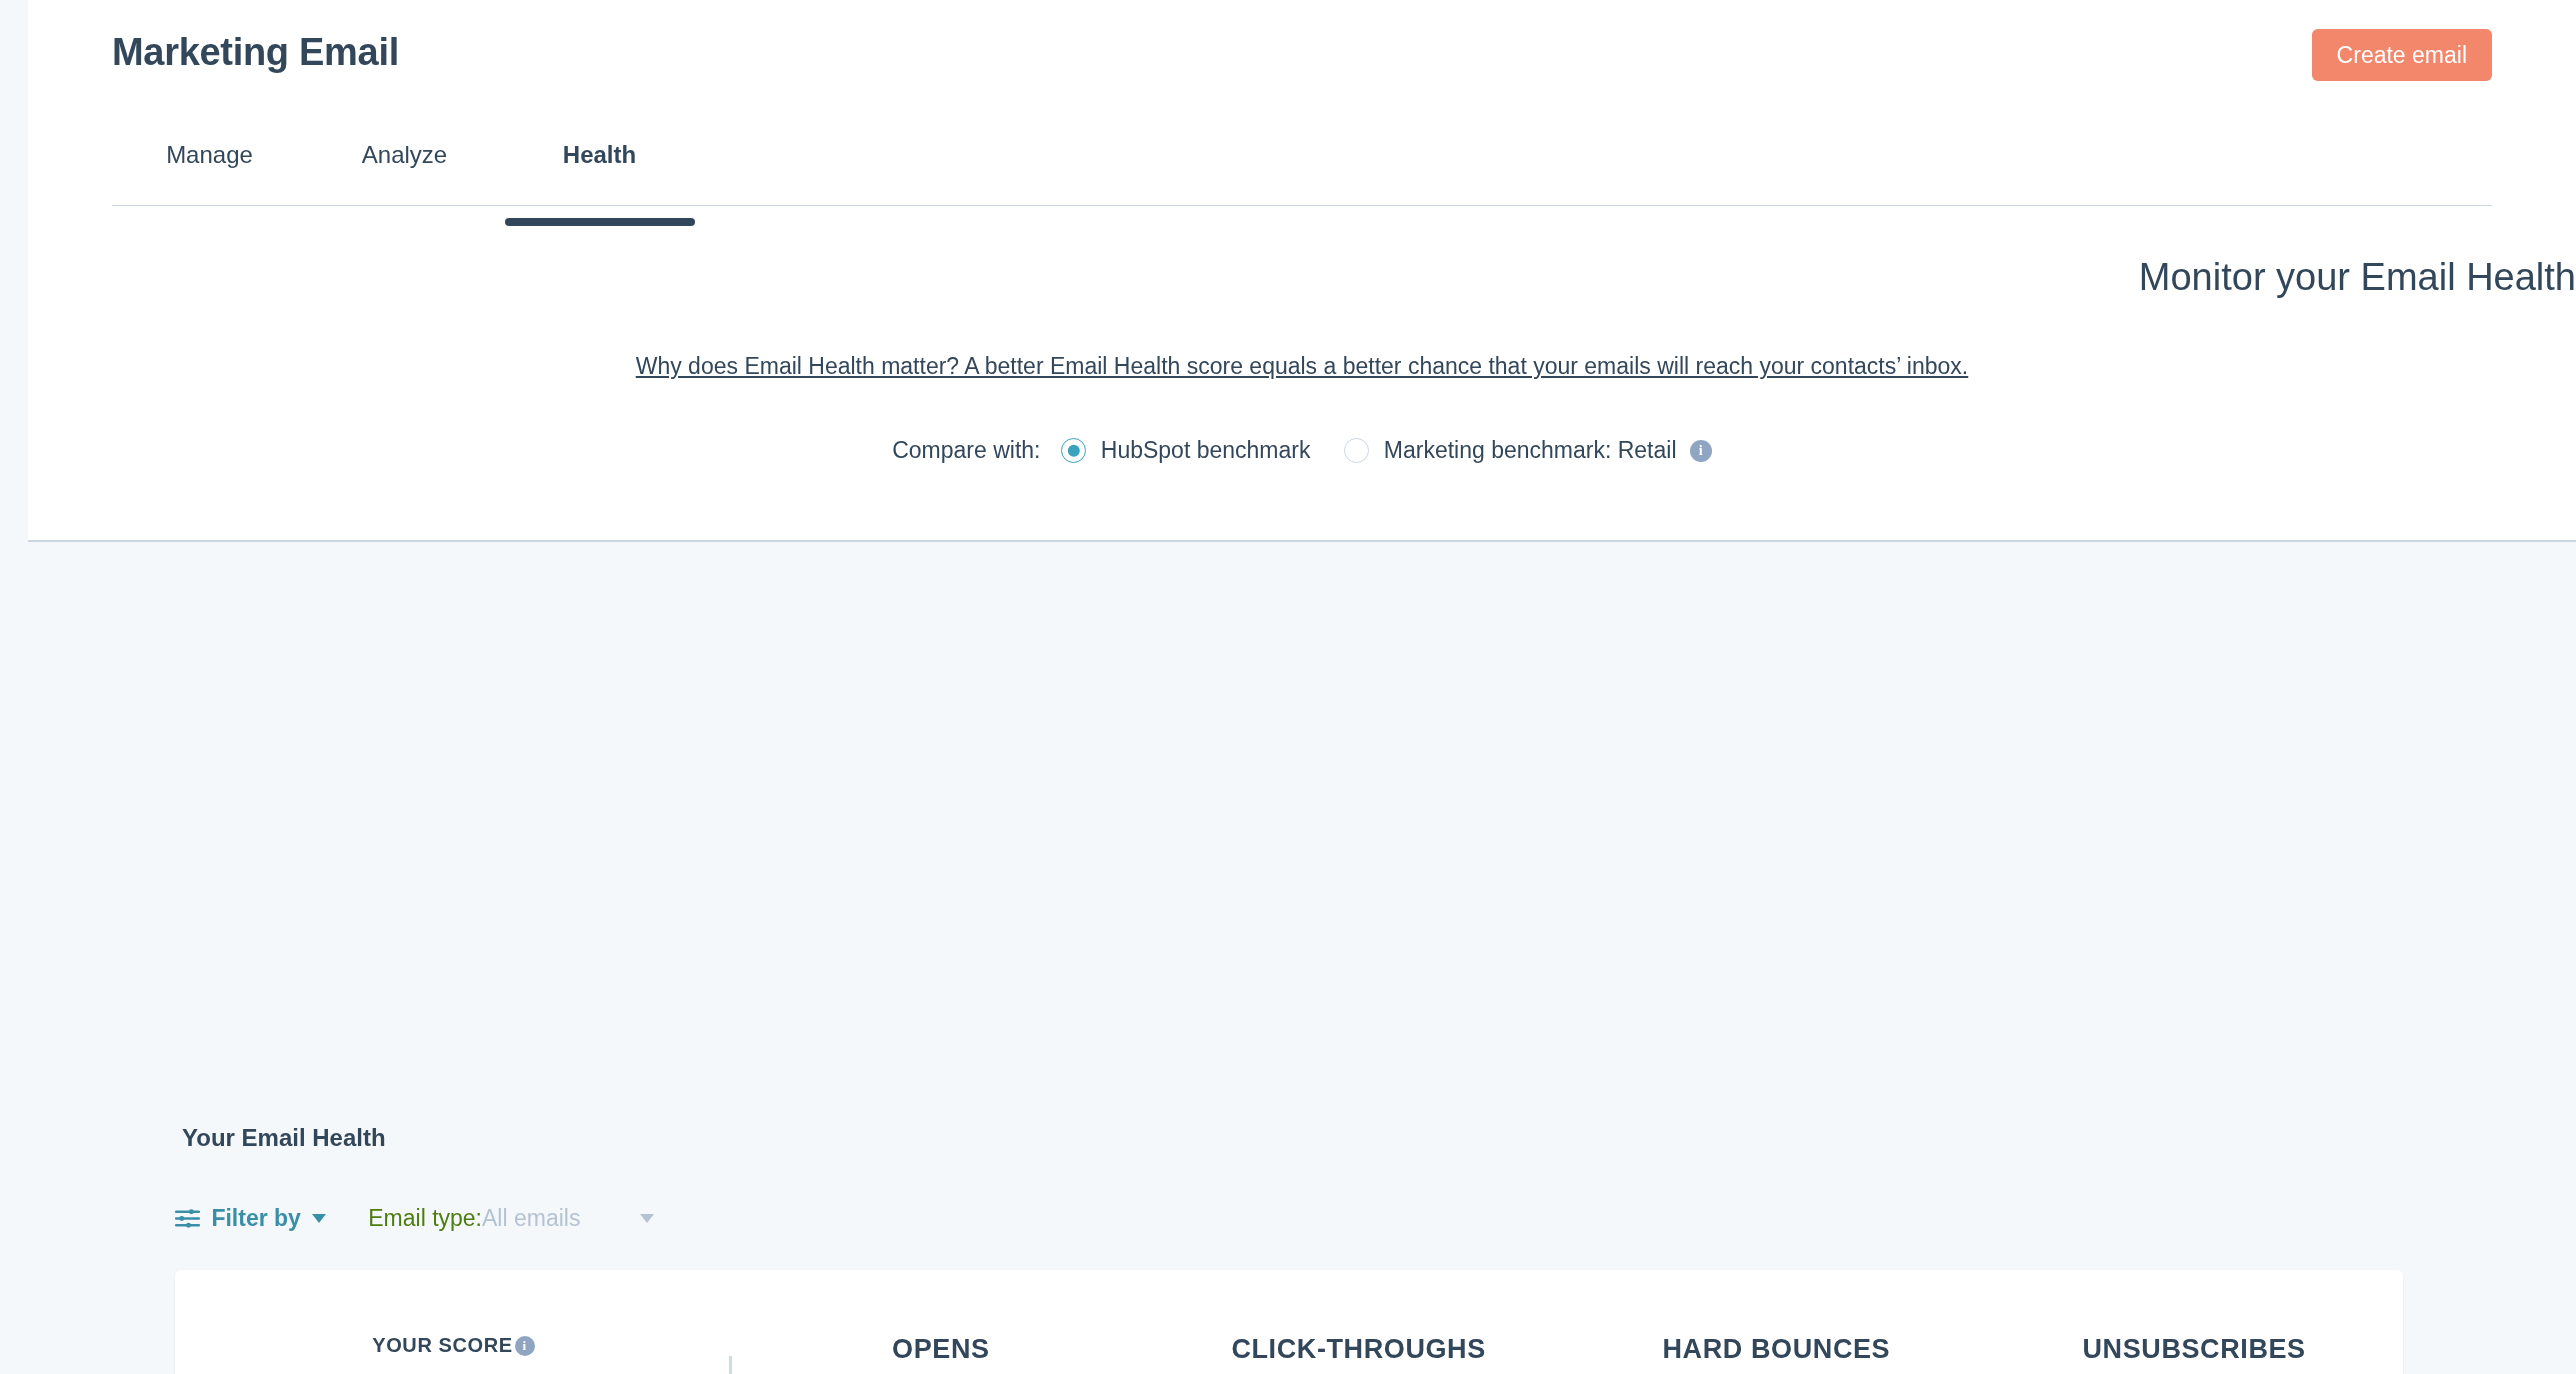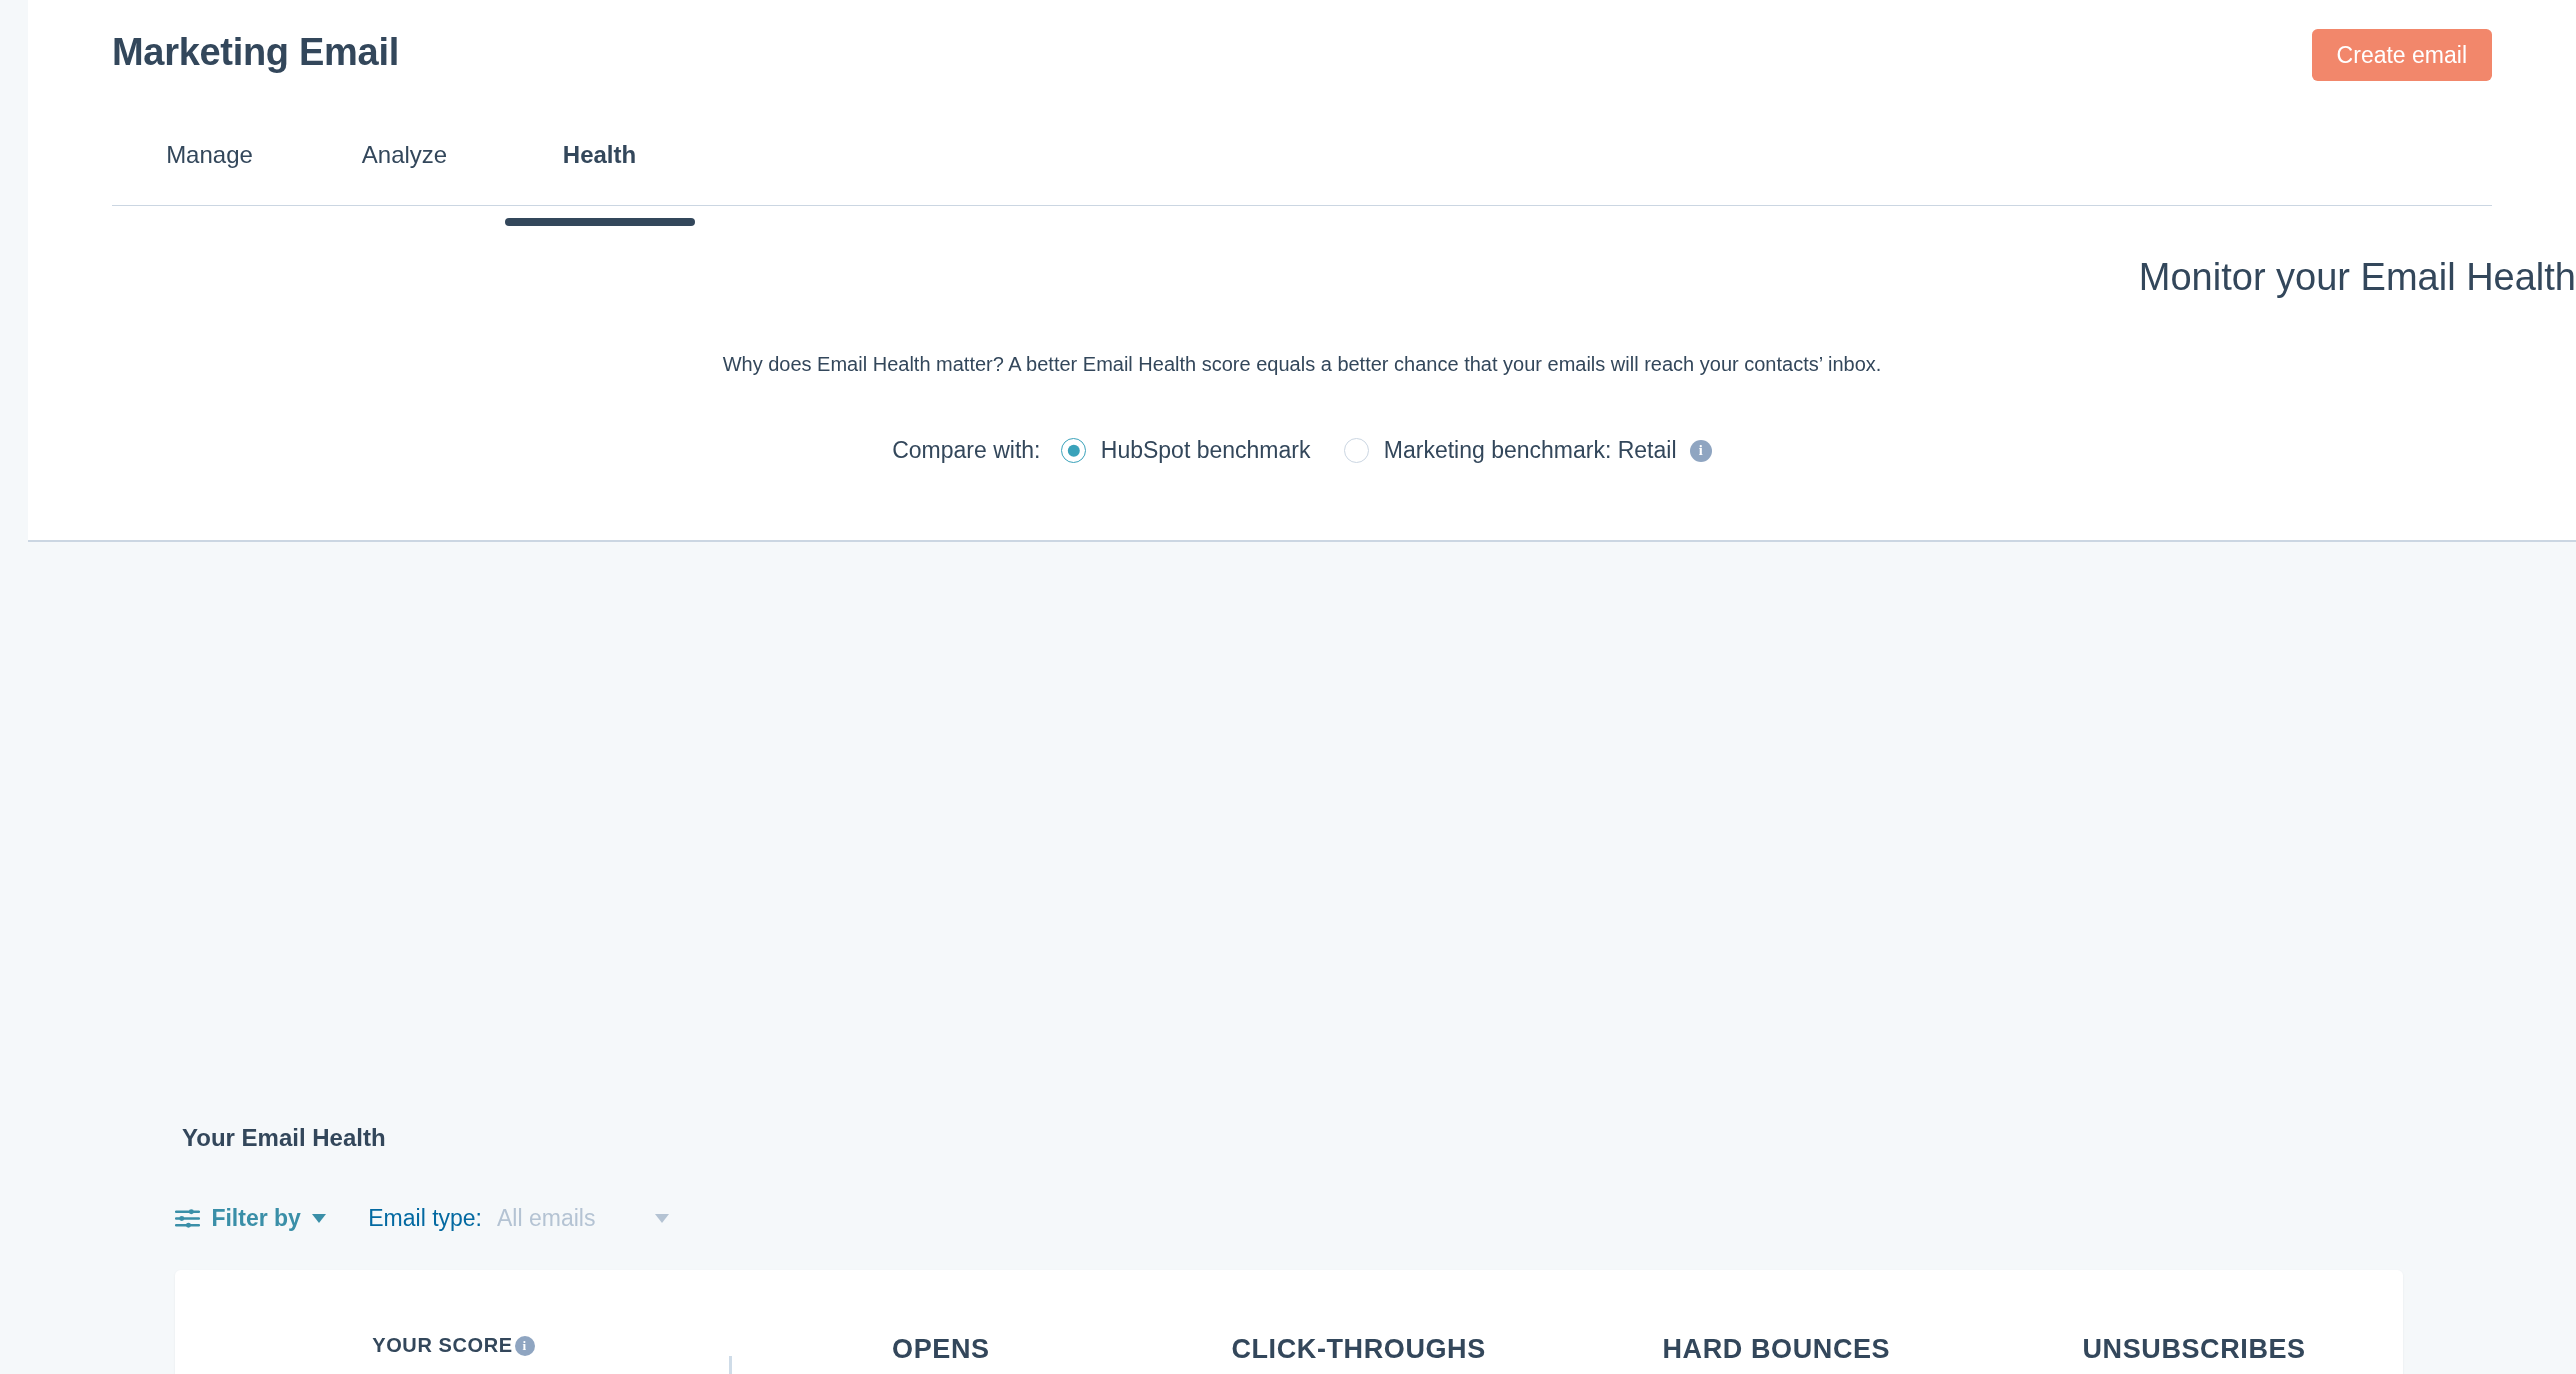--- a/index.html
+++ b/index.html
@@ -107,23 +107,24 @@
     color: #33475b;
     line-height: 1.2;
   }
 
   .hero-sub {
     position: absolute;
     top: 350px;
     left: 0;
     right: 0;
     text-align: center;
-    font-size: 20px;
+    font-size: 23px;
     color: #33475b;
     line-height: 1.4;
+    text-decoration: underline;
   }
 
   .compare-row {
     position: absolute;
     top: 437px;
     left: 0;
     right: 0;
     display: flex;
     align-items: center;
     justify-content: center;
@@ -234,21 +235,21 @@
   .caret {
     display: inline-block;
     width: 0; height: 0;
     border-left: 7.6px solid transparent;
     border-right: 7.6px solid transparent;
     border-top: 9.5px solid currentColor;
     margin-left: 11.4px;
     vertical-align: middle;
   }
 
-  .email-type-label { color: #0369a1; margin-right: 15px; }
+  .email-type-label { color: #4d7c0f; }
   .email-type-value {
     color: #b4c3d3;
     display: flex;
     align-items: center;
     cursor: pointer;
     gap: 48px;
   }
 
   
   .metrics-card {

